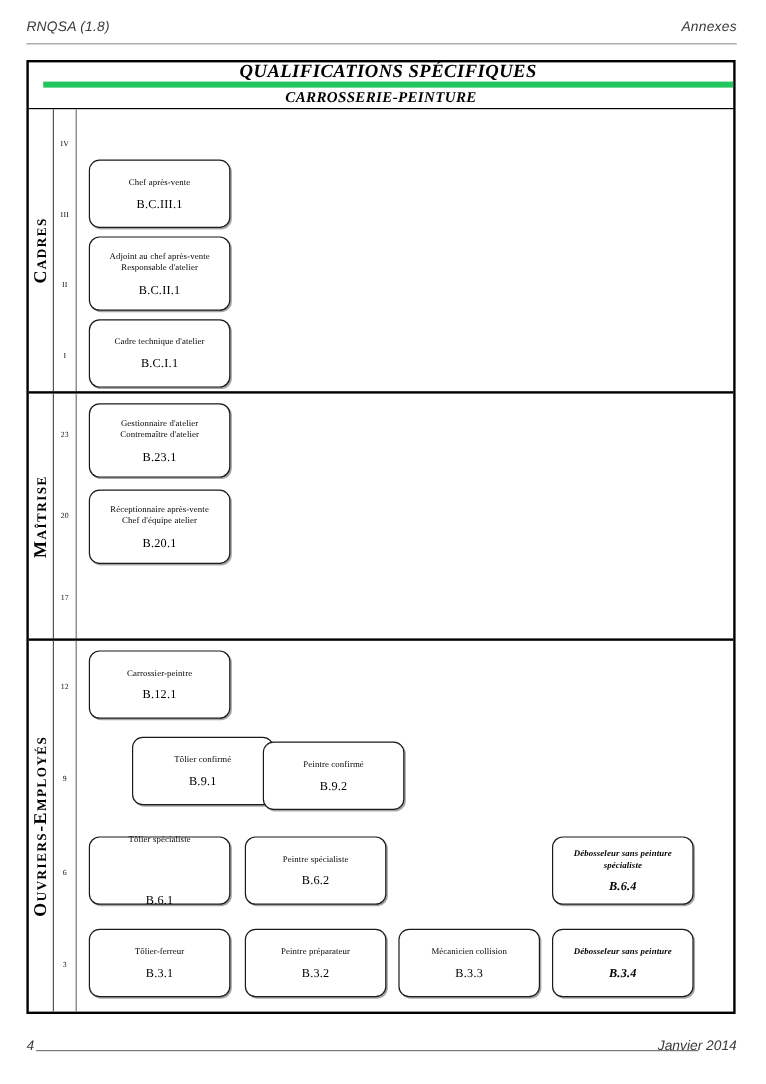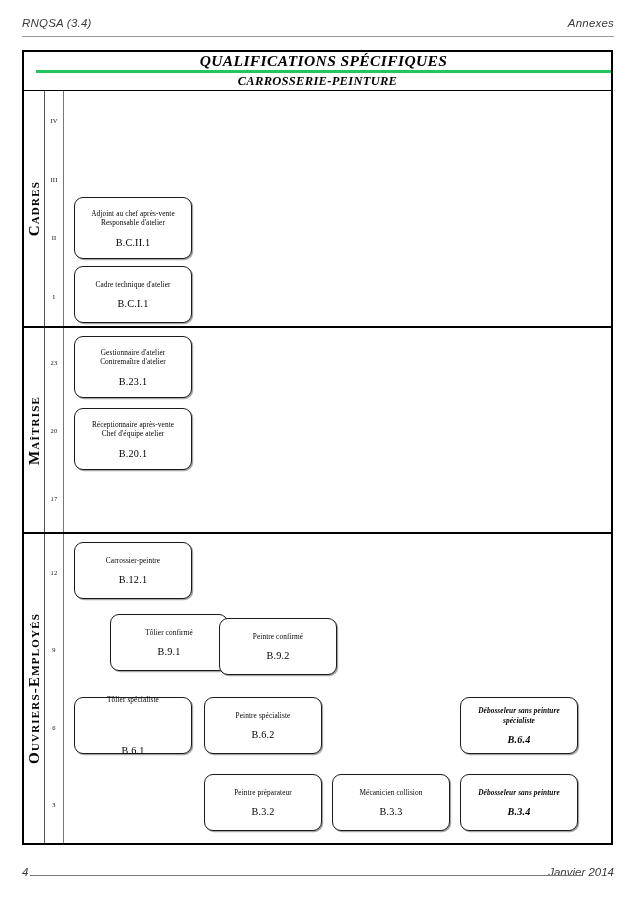--- a/index.html
+++ b/index.html
@@ -30,21 +30,21 @@
   .table{
     position:absolute;left:22px;top:50px;
     width:591px;height:795px;
     border:2.2px solid #000;
     box-sizing:border-box;
     background:#fff;
   }
 
   .title-row{
     height:21px;box-sizing:border-box;
-    border-bottom:3px solid #22c55e;
+    border-bottom:5px solid #22c55e;
     display:flex;align-items:center;justify-content:center;margin-left:12px;
   }
   .title-row .t1{
     font-style:italic;font-weight:bold;font-size:15.5px;
     letter-spacing:.4px;
   }
   .subtitle-row{
     height:18px;box-sizing:border-box;
     border-bottom:1.6px solid #000;
     display:flex;align-items:center;justify-content:center;
@@ -135,21 +135,21 @@
   }
   .footer-rule{
     position:absolute;left:30px;top:875px;width:552px;height:0;
     border-top:1px solid #777;
   }
 </style>
 </head>
 <body>
 
 <div class="page-header">
-  <span class="hdr-left">RNQSA (3.4)</span>
+  <span class="hdr-left">RNQSA (1.8)</span>
   <span class="hdr-right">Annexes</span>
 </div>
 <div class="header-rule"></div>
 
 <div class="table">
 
   <div class="title-row">
     <span class="t1">QUALIFICATIONS SPÉCIFIQUES</span>
   </div>
   <div class="subtitle-row">
@@ -160,20 +160,24 @@
     <div class="cat-col">
       <span class="cat-label">Cadres</span>
     </div>
     <div class="lvl-col">
       <div class="lvl-cell">IV</div>
       <div class="lvl-cell">III</div>
       <div class="lvl-cell">II</div>
       <div class="lvl-cell">I</div>
     </div>
     <div class="content-col">
+      <div class="qbox" style="left:10px;top:42px;width:118px;height:57px;">
+        <span class="qtitle">Chef après-vente</span>
+        <span class="qcode">B.C.III.1</span>
+      </div>
       <div class="qbox" style="left:10px;top:106px;width:118px;height:62px;">
         <span class="qtitle">Adjoint au chef après-vente<br>Responsable d'atelier</span>
         <span class="qcode">B.C.II.1</span>
       </div>
       <div class="qbox" style="left:10px;top:175px;width:118px;height:57px;">
         <span class="qtitle">Cadre technique d'atelier</span>
         <span class="qcode">B.C.I.1</span>
       </div>
     </div>
   </div>
@@ -231,20 +235,24 @@
       </div>
       <div class="qbox" style="left:140px;top:163px;width:118px;height:57px;">
         <span class="qtitle">Peintre spécialiste</span>
         <span class="qcode">B.6.2</span>
       </div>
       <div class="qbox emph" style="left:396px;top:163px;width:118px;height:57px;">
         <span class="qtitle">Débosseleur sans peinture<br>spécialiste</span>
         <span class="qcode">B.6.4</span>
       </div>
 
+      <div class="qbox" style="left:10px;top:240px;width:118px;height:57px;">
+        <span class="qtitle">Tôlier-ferreur</span>
+        <span class="qcode">B.3.1</span>
+      </div>
       <div class="qbox" style="left:140px;top:240px;width:118px;height:57px;">
         <span class="qtitle">Peintre préparateur</span>
         <span class="qcode">B.3.2</span>
       </div>
       <div class="qbox" style="left:268px;top:240px;width:118px;height:57px;align-items:center;">
         <span class="qtitle">Mécanicien collision</span>
         <span class="qcode">B.3.3</span>
       </div>
       <div class="qbox emph" style="left:396px;top:240px;width:118px;height:57px;">
         <span class="qtitle">Débosseleur sans peinture</span>

